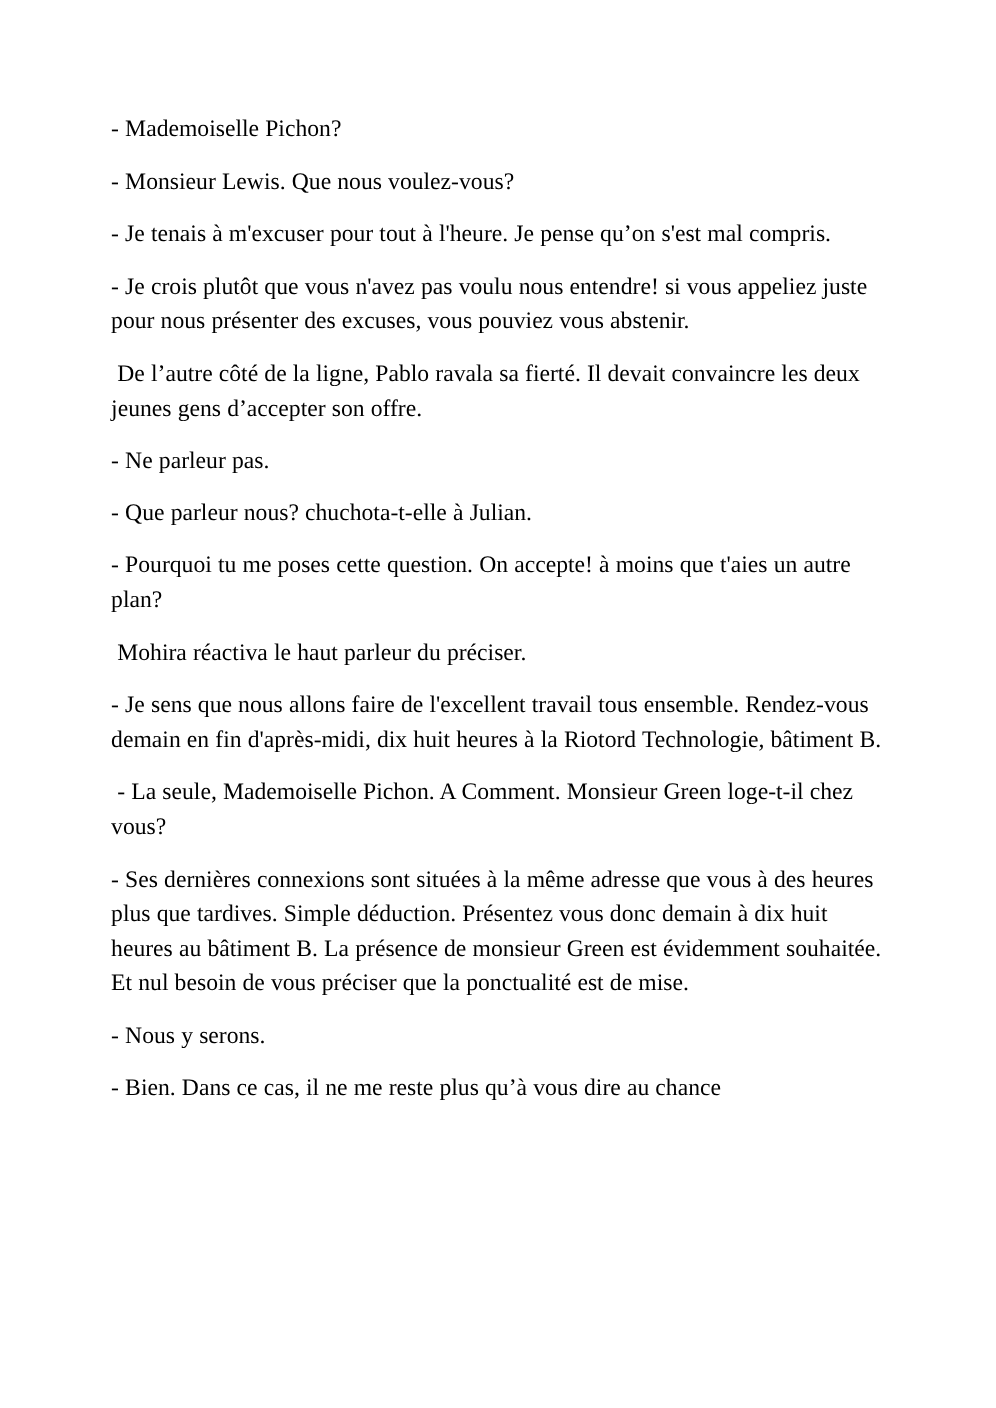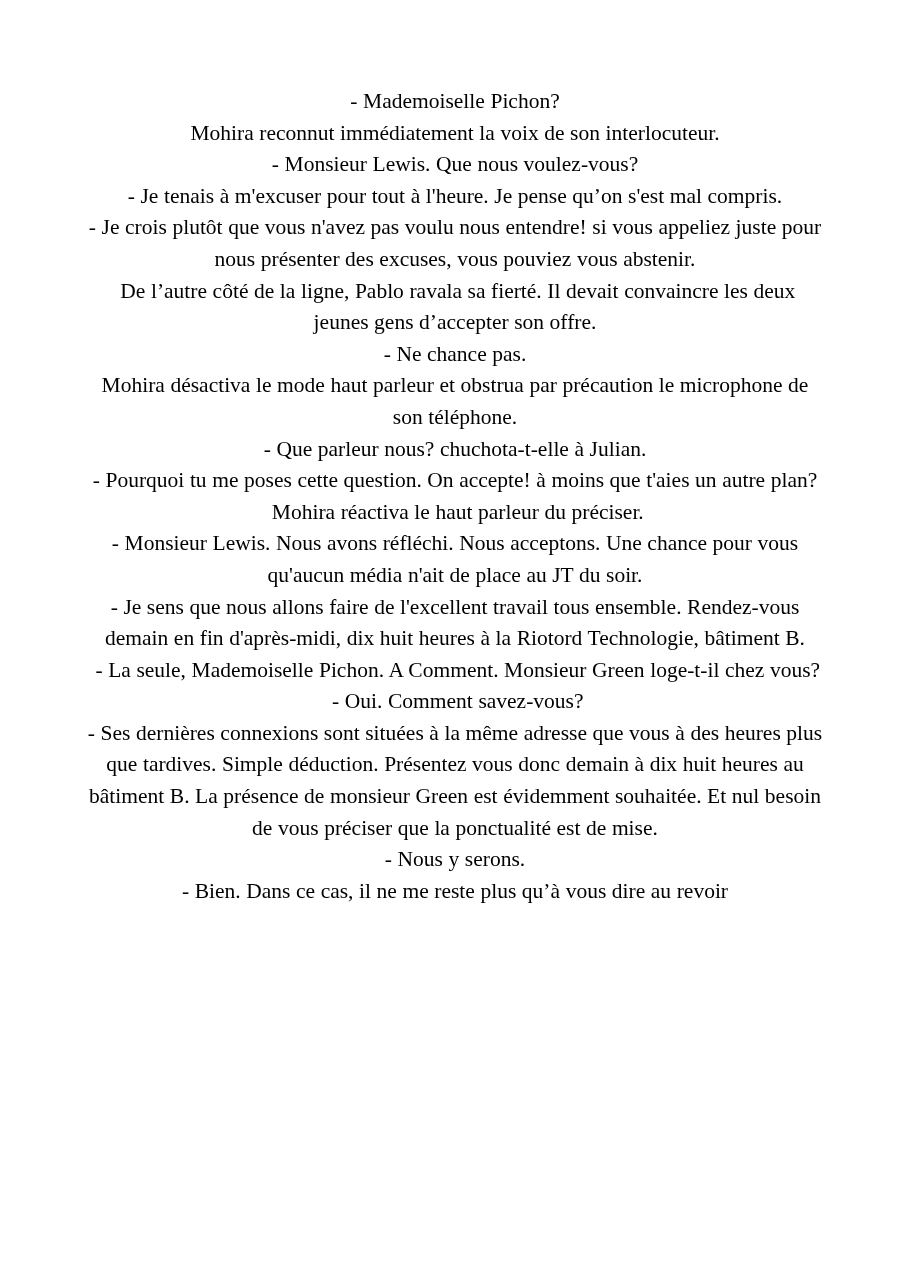--- a/index.html
+++ b/index.html
@@ -23,47 +23,43 @@
     background: #ffffff;
     box-sizing: border-box;
   }
   .text-block {
     position: absolute;
     left: 85px;
     top: 86px;
     width: 740px;
   }
   .para {
-    margin: 0;
+    margin: 16px;
     font-size: 21.5px;
     line-height: 31.6px;
-    text-align: center;
+    text-align: left;
     text-indent: 0;
     white-space: pre-wrap;
     word-spacing: 0.2px;
     hyphens: none;
   }
 </style>
 </head>
 <body>
 
 <div class="page">
   <div class="text-block">
     <p class="para">- Mademoiselle Pichon?</p>
-    <p class="para">Mohira reconnut immédiatement la voix de son interlocuteur.</p>
     <p class="para">- Monsieur Lewis. Que nous voulez-vous?</p>
     <p class="para">- Je tenais à m'excuser pour tout à l'heure. Je pense qu’on s'est mal compris.</p>
     <p class="para">- Je crois plutôt que vous n'avez pas voulu nous entendre! si vous appeliez juste pour nous présenter des excuses, vous pouviez vous abstenir.</p>
     <p class="para"> De l’autre côté de la ligne, Pablo ravala sa fierté. Il devait convaincre les deux jeunes gens d’accepter son offre.</p>
-    <p class="para">- Ne chance pas.</p>
-    <p class="para">Mohira désactiva le mode haut parleur et obstrua par précaution le microphone de son téléphone.</p>
+    <p class="para">- Ne parleur pas.</p>
     <p class="para">- Que parleur nous? chuchota-t-elle à Julian.</p>
     <p class="para">- Pourquoi tu me poses cette question. On accepte! à moins que t'aies un autre plan?</p>
     <p class="para"> Mohira réactiva le haut parleur du préciser.</p>
-    <p class="para">- Monsieur Lewis. Nous avons réfléchi. Nous acceptons. Une chance pour vous qu'aucun média n'ait de place au JT du soir.</p>
     <p class="para">- Je sens que nous allons faire de l'excellent travail tous ensemble. Rendez-vous demain en fin d'après-midi, dix huit heures à la Riotord Technologie, bâtiment B.</p>
     <p class="para"> - La seule, Mademoiselle Pichon. A Comment. Monsieur Green loge-t-il chez vous?</p>
-    <p class="para"> - Oui. Comment savez-vous?</p>
     <p class="para">- Ses dernières connexions sont situées à la même adresse que vous à des heures plus que tardives. Simple déduction. Présentez vous donc demain à dix huit heures au bâtiment B. La présence de monsieur Green est évidemment souhaitée. Et nul besoin de vous préciser que la ponctualité est de mise.</p>
     <p class="para">- Nous y serons.</p>
-    <p class="para">- Bien. Dans ce cas, il ne me reste plus qu’à vous dire au revoir</p>
+    <p class="para">- Bien. Dans ce cas, il ne me reste plus qu’à vous dire au chance</p>
   </div>
 </div>
 
 </body></html>

